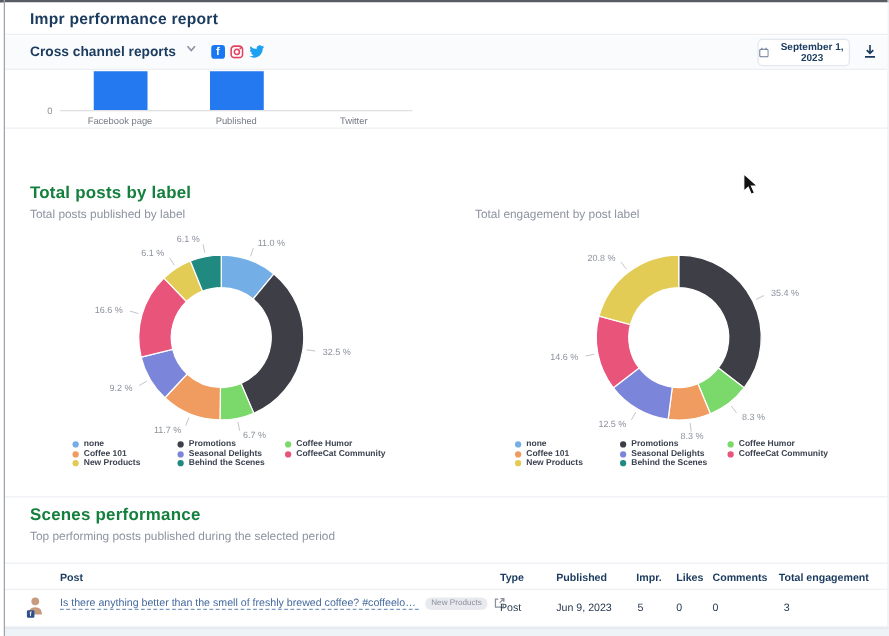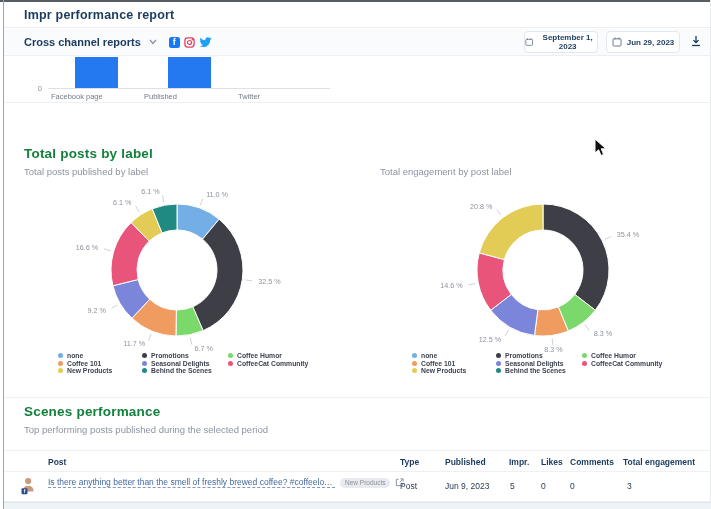--- a/index.html
+++ b/index.html
@@ -11,38 +11,38 @@
   .edge-left { position:absolute; left:3px; top:0; width:1px; height:509px; background:#9FA4AB; }
   .edge-right{ position:absolute; right:0; top:0; width:1px; height:509px; background:#E8EAEE; }
 
   .topbar { position:absolute; left:4px; top:2px; width:706px; height:26px; background:#fff;
             border-bottom:1px solid #EDEFF4; display:flex; align-items:center; padding-left:20px; }
   .topbar h1 { font-size:12.5px; font-weight:700; letter-spacing:.2px; color:#1A3A5E; }
 
   .subbar { position:absolute; left:4px; top:29px; width:706px; height:27px; background:#FAFBFD;
             border-bottom:1px solid #EDEFF4; display:flex; align-items:center;
             justify-content:space-between; padding:0 6px 0 20px; }
-  .subbar-left { display:flex; align-items:center; gap:8px; }
+  .subbar-left { display:flex; align-items:flex-start; gap:8px; }
   .report-name { font-size:11px; font-weight:700; color:#1A3A5E; cursor:pointer; }
   .chev { width:8px; height:6px; }
   .social-row { display:flex; align-items:center; gap:4px; margin-left:4px; }
   .fb-ic { width:11px; height:11px; background:#1877F2; border-radius:2.5px; color:#fff;
            font-size:9px; font-weight:700; text-align:center; line-height:11px; }
   .subbar-right { display:flex; align-items:center; gap:8px; }
   .date-btn { height:22px; width:74px; background:#fff; border:1px solid #E4E7ED; border-radius:4px;
               display:flex; align-items:center; justify-content:center; gap:5px;
               font-family:"Liberation Sans",sans-serif; font-size:8px; font-weight:600; color:#1A3A5E; cursor:pointer; }
   .dl-btn { background:none; border:none; cursor:pointer; padding:2px; }
 
   .mini-chart-zone { position:absolute; left:4px; top:57px; width:707px; height:45px; }
   .bar { position:absolute; background:#2478F0; }
   .axis-line { position:absolute; left:44px; top:31px; width:282px; height:1px; background:#DDDFE3; }
   .zero-tick { position:absolute; left:24px; top:27px; width:14px; text-align:right;
                font-size:7.5px; color:#8A8F98; }
-  .bar-cat { position:absolute; top:35px; width:90px; text-align:left; font-size:7.5px; color:#757B85; }
+  .bar-cat { position:absolute; top:35px; width:90px; text-align:center; font-size:7.5px; color:#757B85; }
 
   .divider { position:absolute; left:4px; width:707px; height:1px; background:#EEF0F4; }
 
   .sec-title { position:absolute; font-size:13.5px; font-weight:700; color:#15803d; letter-spacing:.2px; }
   .sec-sub   { position:absolute; font-size:9.5px; color:#8D93A0; }
 
   .donut-svg { position:absolute; width:300px; height:168px; }
   .legend { position:absolute; top:352px; }
   .lg-col { position:absolute; top:0; }
   .lg-item { display:flex; align-items:center; gap:4px; height:7.5px; margin-bottom:0; cursor:pointer; }
@@ -97,28 +97,20 @@
       </span>
     </div>
     <div class="subbar-right">
       <button class="date-btn">
         <svg width="10" height="10" viewBox="0 0 10 10">
           <rect x="1" y="1.8" width="8" height="7.2" rx="1" fill="none" stroke="#6B7A92" stroke-width="1"></rect>
           <line x1="3" y1="0.5" x2="3" y2="2.5" stroke="#6B7A92" stroke-width="1"></line>
           <line x1="7" y1="0.5" x2="7" y2="2.5" stroke="#6B7A92" stroke-width="1"></line>
         </svg>
         <span>September 1, 2023</span>
-      </button>
-      <button class="date-btn">
-        <svg width="10" height="10" viewBox="0 0 10 10">
-          <rect x="1" y="1.8" width="8" height="7.2" rx="1" fill="none" stroke="#6B7A92" stroke-width="1"></rect>
-          <line x1="3" y1="0.5" x2="3" y2="2.5" stroke="#6B7A92" stroke-width="1"></line>
-          <line x1="7" y1="0.5" x2="7" y2="2.5" stroke="#6B7A92" stroke-width="1"></line>
-        </svg>
-        <span>Jun 29, 2023</span>
       </button>
       <button class="dl-btn">
         <svg width="12" height="12" viewBox="0 0 12 12">
           <path d="M6 1v6.2M3.4 5.1 6 7.7 8.6 5.1" fill="none" stroke="#1A3A5E" stroke-width="1.3"></path>
           <line x1="2" y1="10.5" x2="10" y2="10.5" stroke="#1A3A5E" stroke-width="1.3"></line>
         </svg>
       </button>
     </div>
   </div>
 

